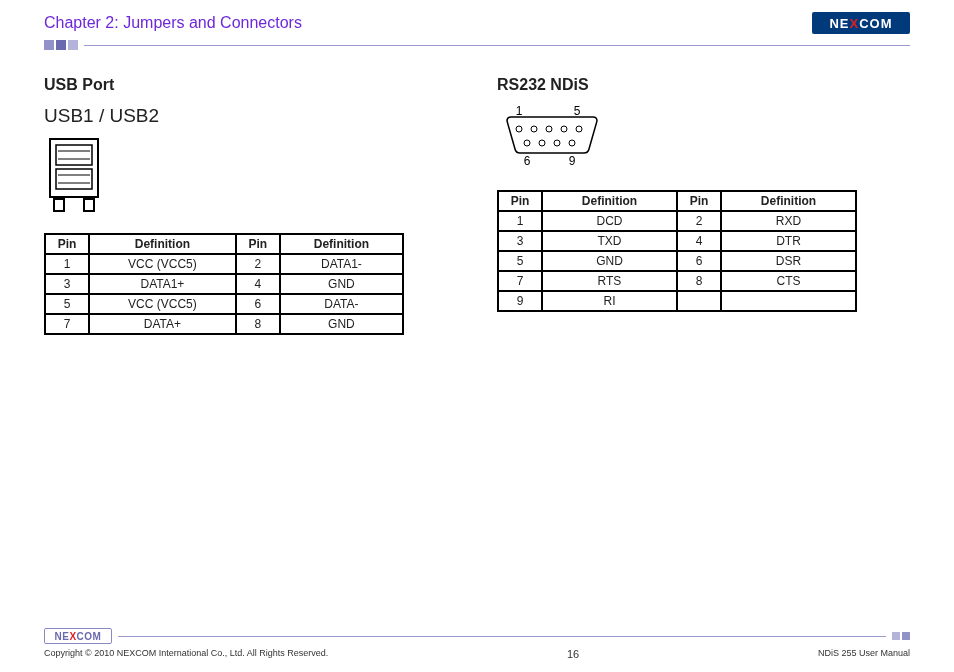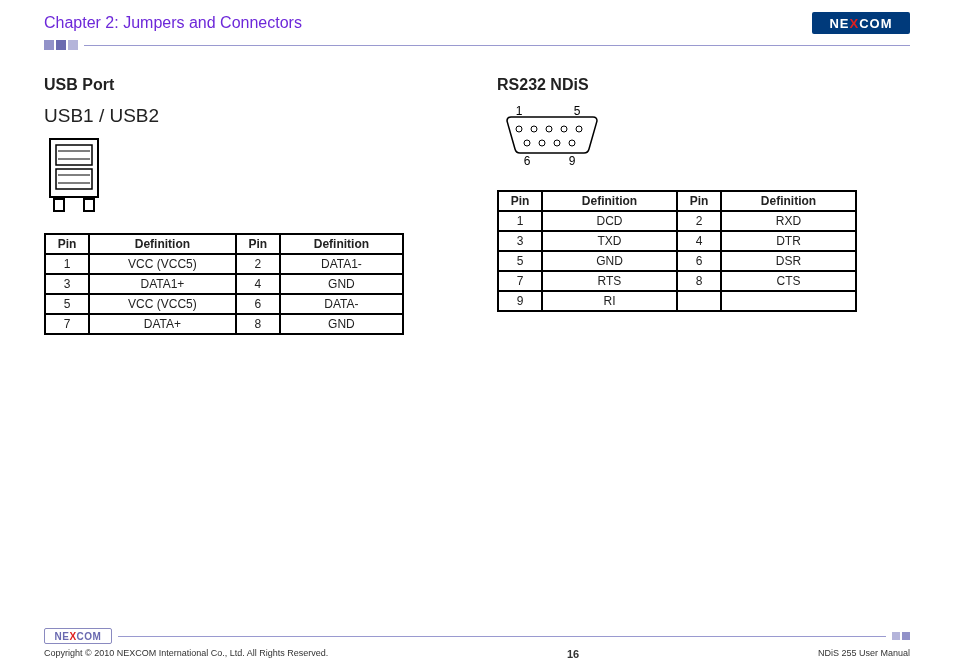--- a/index.html
+++ b/index.html
@@ -57,21 +57,21 @@
     margin-right:6px;
   }
   .footer-logo .x { color:#e02020; }
   .footer-hrule { flex:1; height:1px; background:#9a9ad0; }
   .footer-end-squares { display:flex; gap:2px; margin-left:6px; }
   .footer-end-squares span { width:8px; height:8px; background:#b4b4da; display:inline-block; }
   .footer-end-squares span:nth-child(2){ background:#9292c9; }
   .footer-line2 {
     display:flex; justify-content:space-between; font-size:9px; color:#333; padding-top:2px;
   }
-  .page-num { font-weight:bold; font-size:11px; }
+  .page-num { font-weight:normal; font-size:11px; }
   
   .usb-svg { display:block; }
 </style>
 </head>
 <body>
 
 <div class="header">
   <div class="chapter">Chapter 2: Jumpers and Connectors</div>
   <div class="logo-box">
     <span>NE</span>

